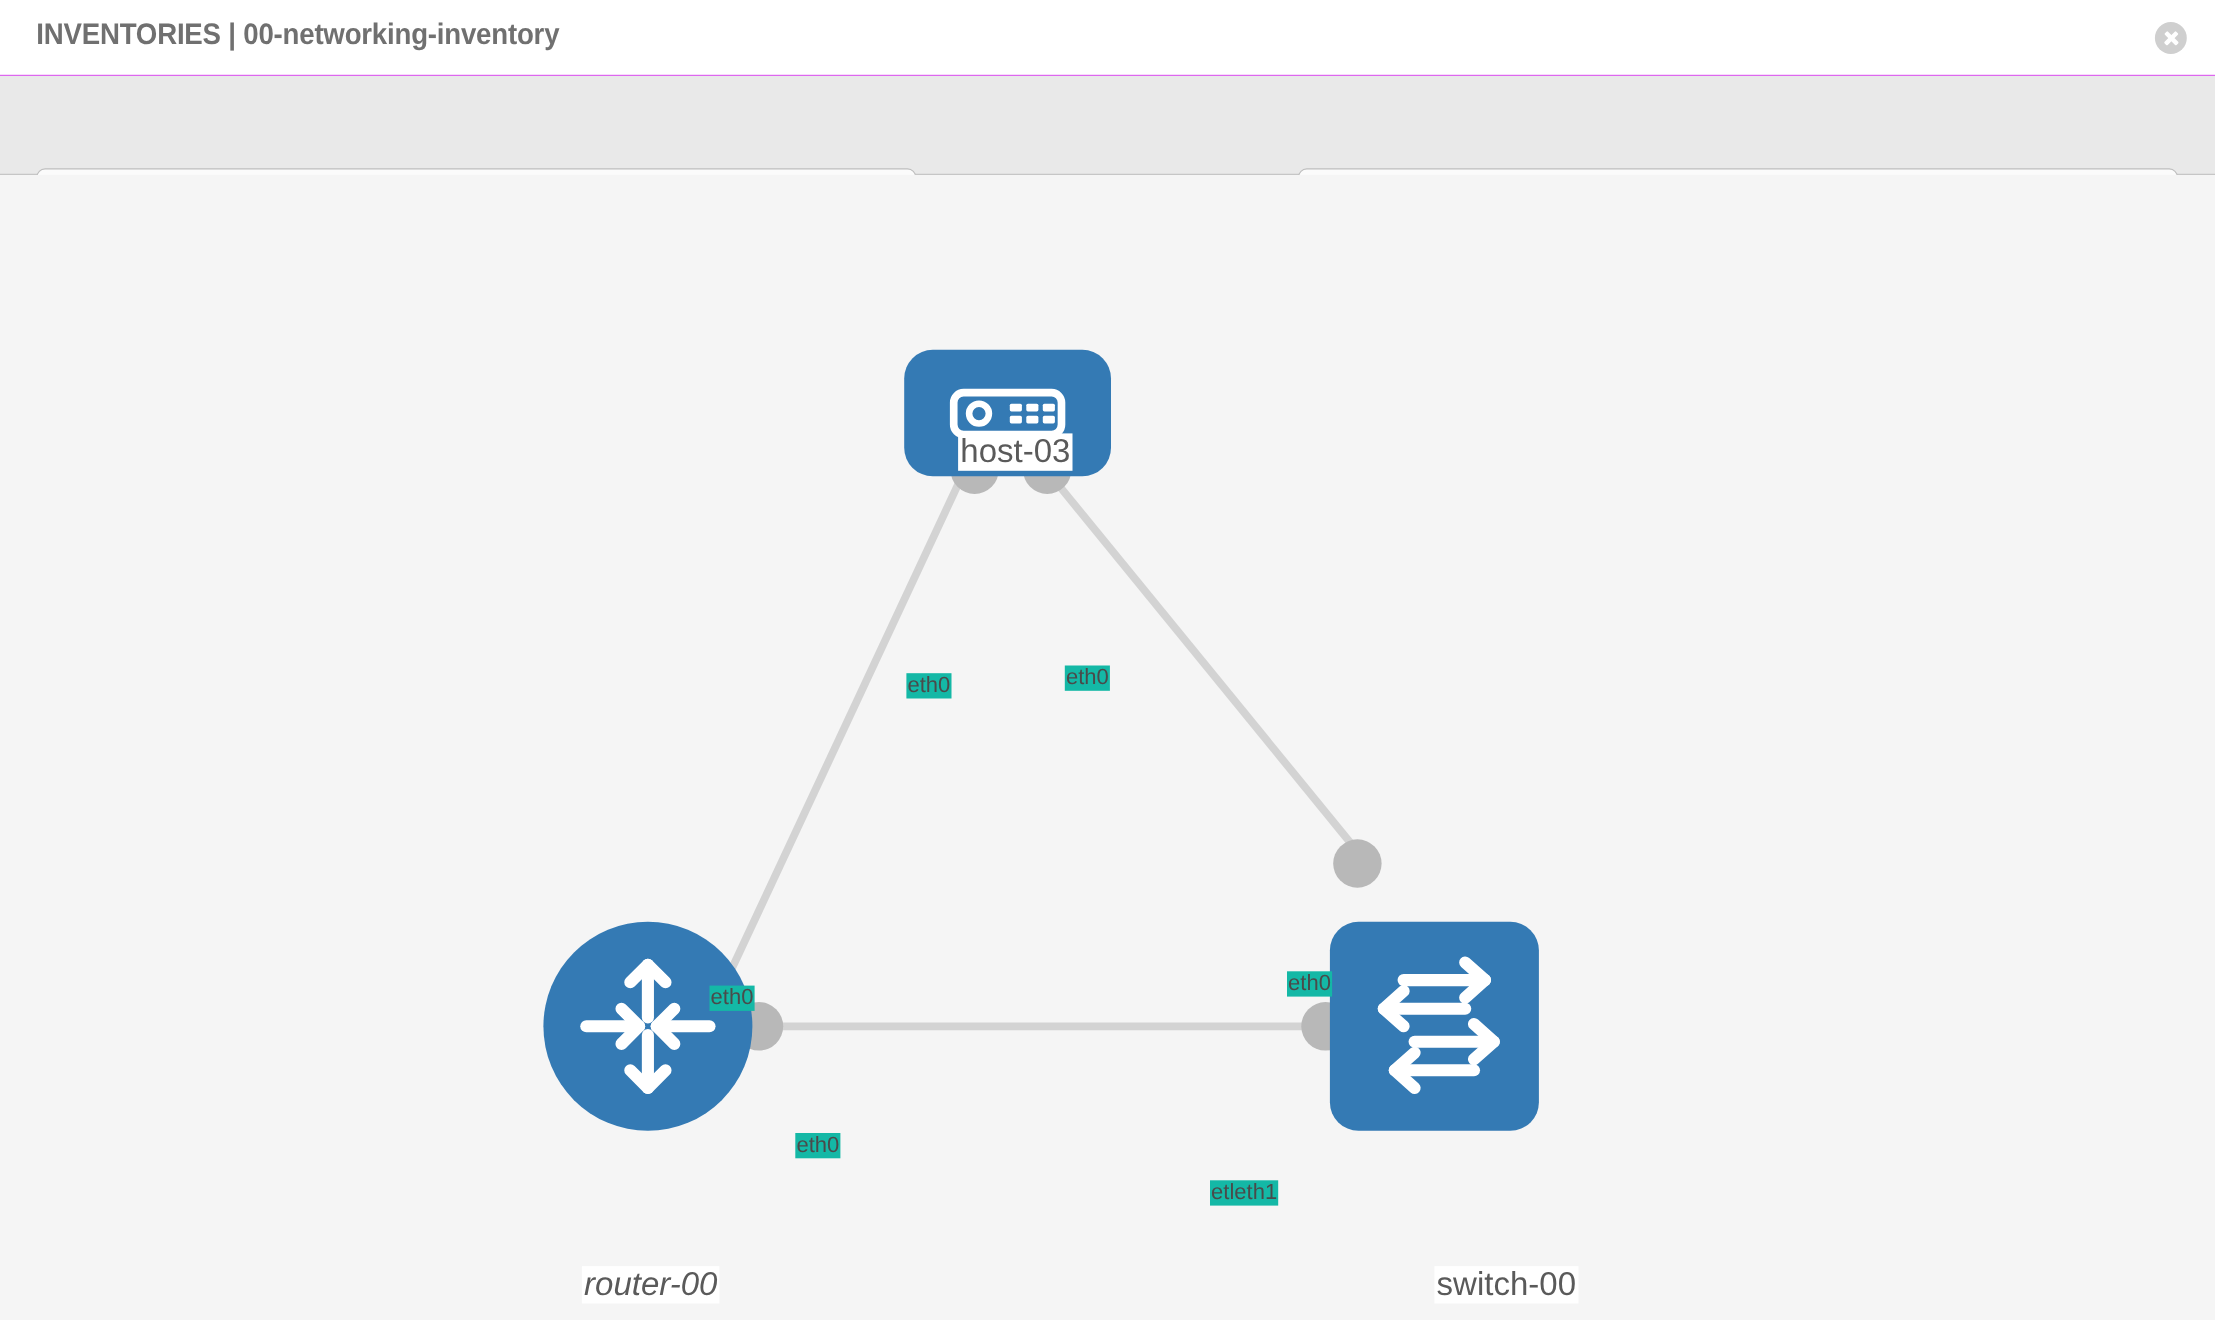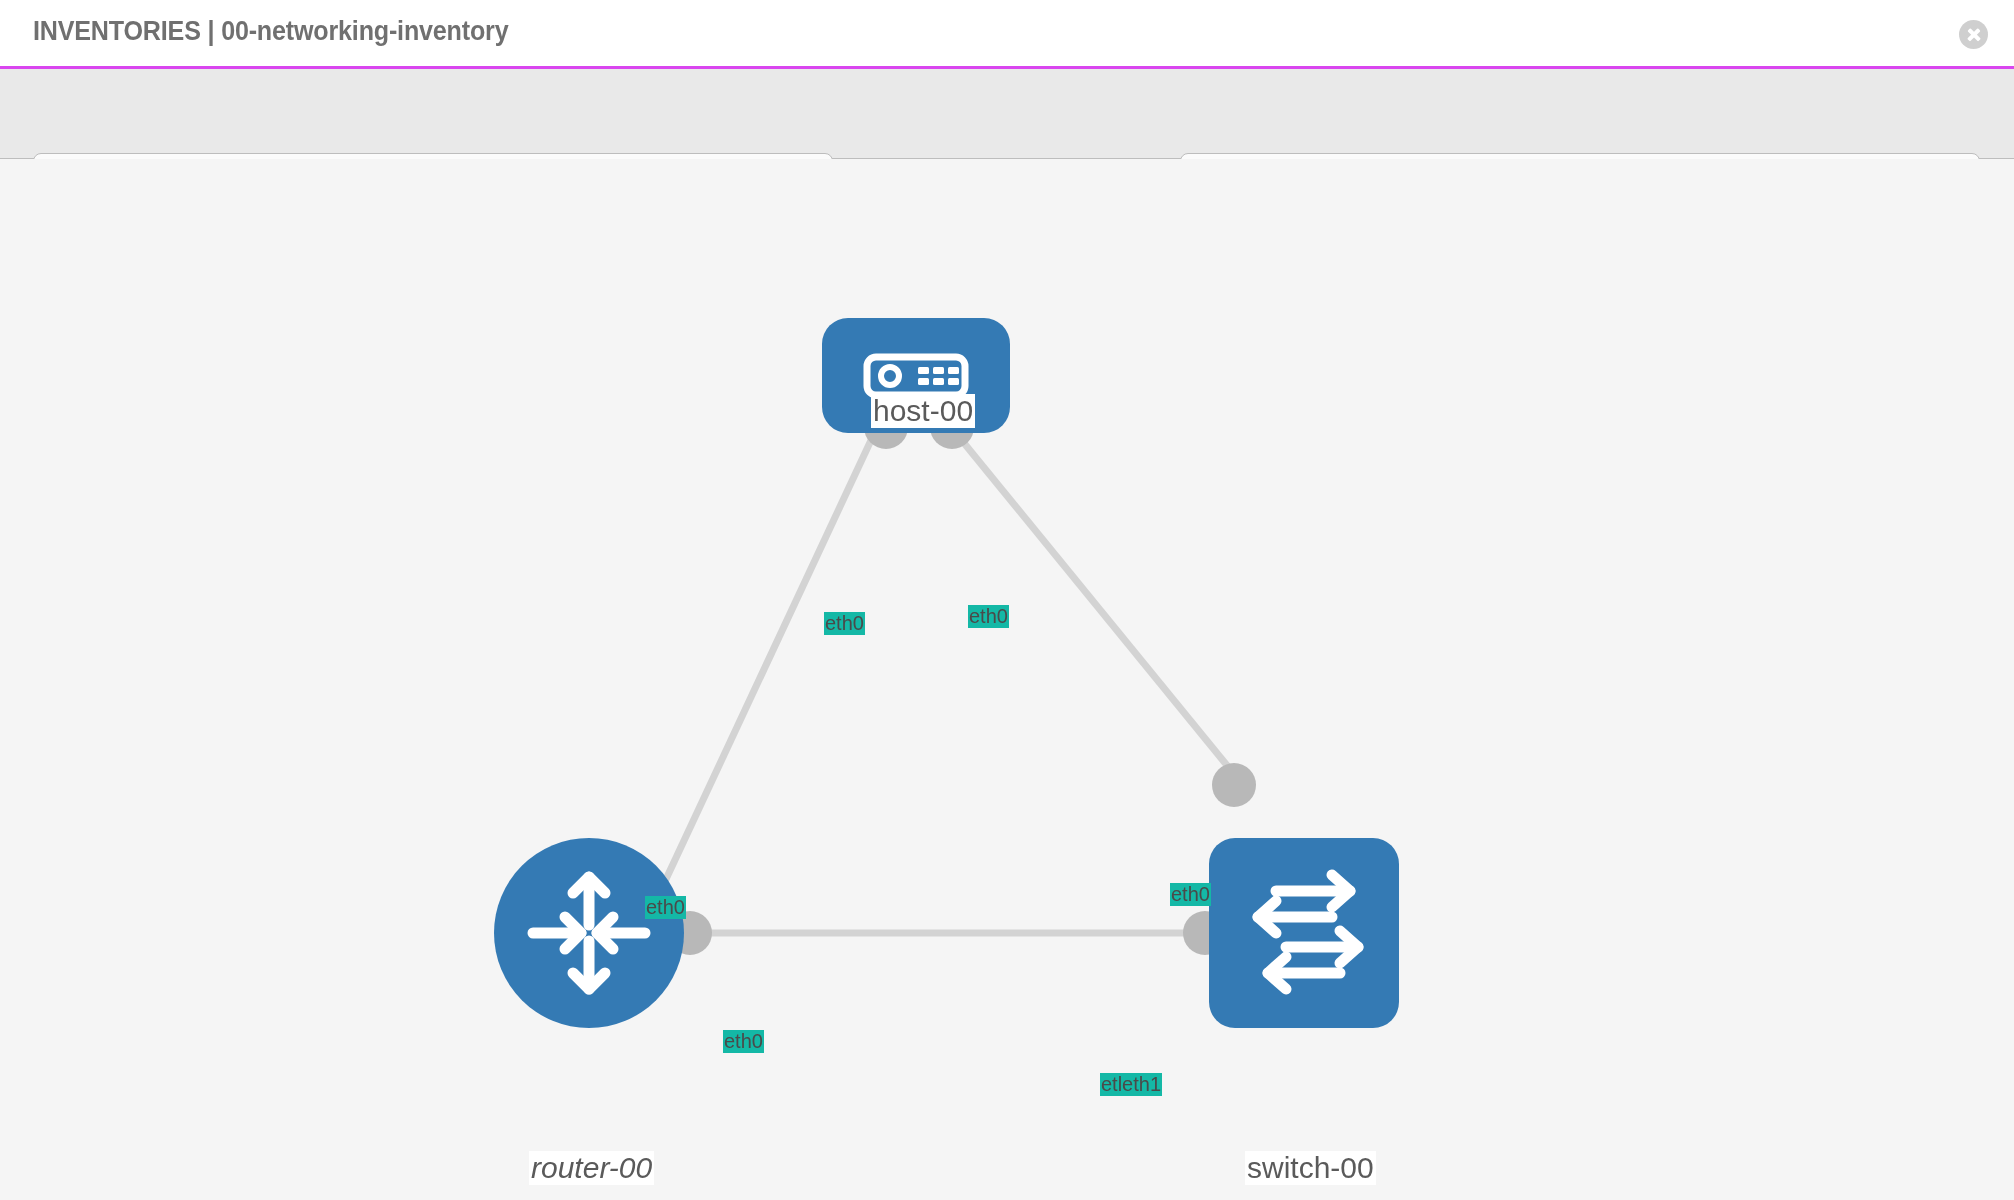--- a/index.html
+++ b/index.html
@@ -22,21 +22,21 @@
     height: 1200px;
     background: #ffffff;
   }
 
   
   .header {
     position: absolute;
     left: 0; top: 0;
     width: 2014px; height: 69px;
     background: #ffffff;
-    border-bottom: 3px solid #d946ef;
+    border-bottom: 1px solid #d946ef;
     box-sizing: border-box;
     padding-left: 24px;
   }
   .header-title {
     position: absolute;
     left: 33px; top: 16px;
     font-size: 27px;
     font-weight: bold;
     color: #707070;
     letter-spacing: -0.2px;
@@ -276,25 +276,25 @@
 
           <line x1="46" y1="78" x2="118" y2="78"></line>
           <polyline points="100,62 118,78 100,94"></polyline>
 
           <line x1="100" y1="104" x2="28" y2="104"></line>
           <polyline points="46,88 28,104 46,120"></polyline>
         </g>
       </svg>
     </div>
 
-    <div class="node-label" style="left:871px; top:235px;">host-00</div>
+    <div class="node-label" style="left:871px; top:235px;">host-03</div>
 
     <div class="node-label" style="left:529px; top:992px;font-style:italic;">router-00</div>
 
-    <div class="node-label" style="left:1245px; top:992px;">switch-00</div>
+    <div class="node-label" style="left:1304px; top:992px;">switch-00</div>
 
     <div class="iface-label" style="left:824px; top:453px;">eth0</div>
 
     <div class="iface-label" style="left:968px; top:446px;">eth0</div>
 
     <div class="iface-label" style="left:645px; top:737px;">eth0</div>
 
     <div class="iface-label" style="left:723px; top:871px;">eth0</div>
 
     <div class="iface-label" style="left:1170px; top:724px;">eth0</div>

